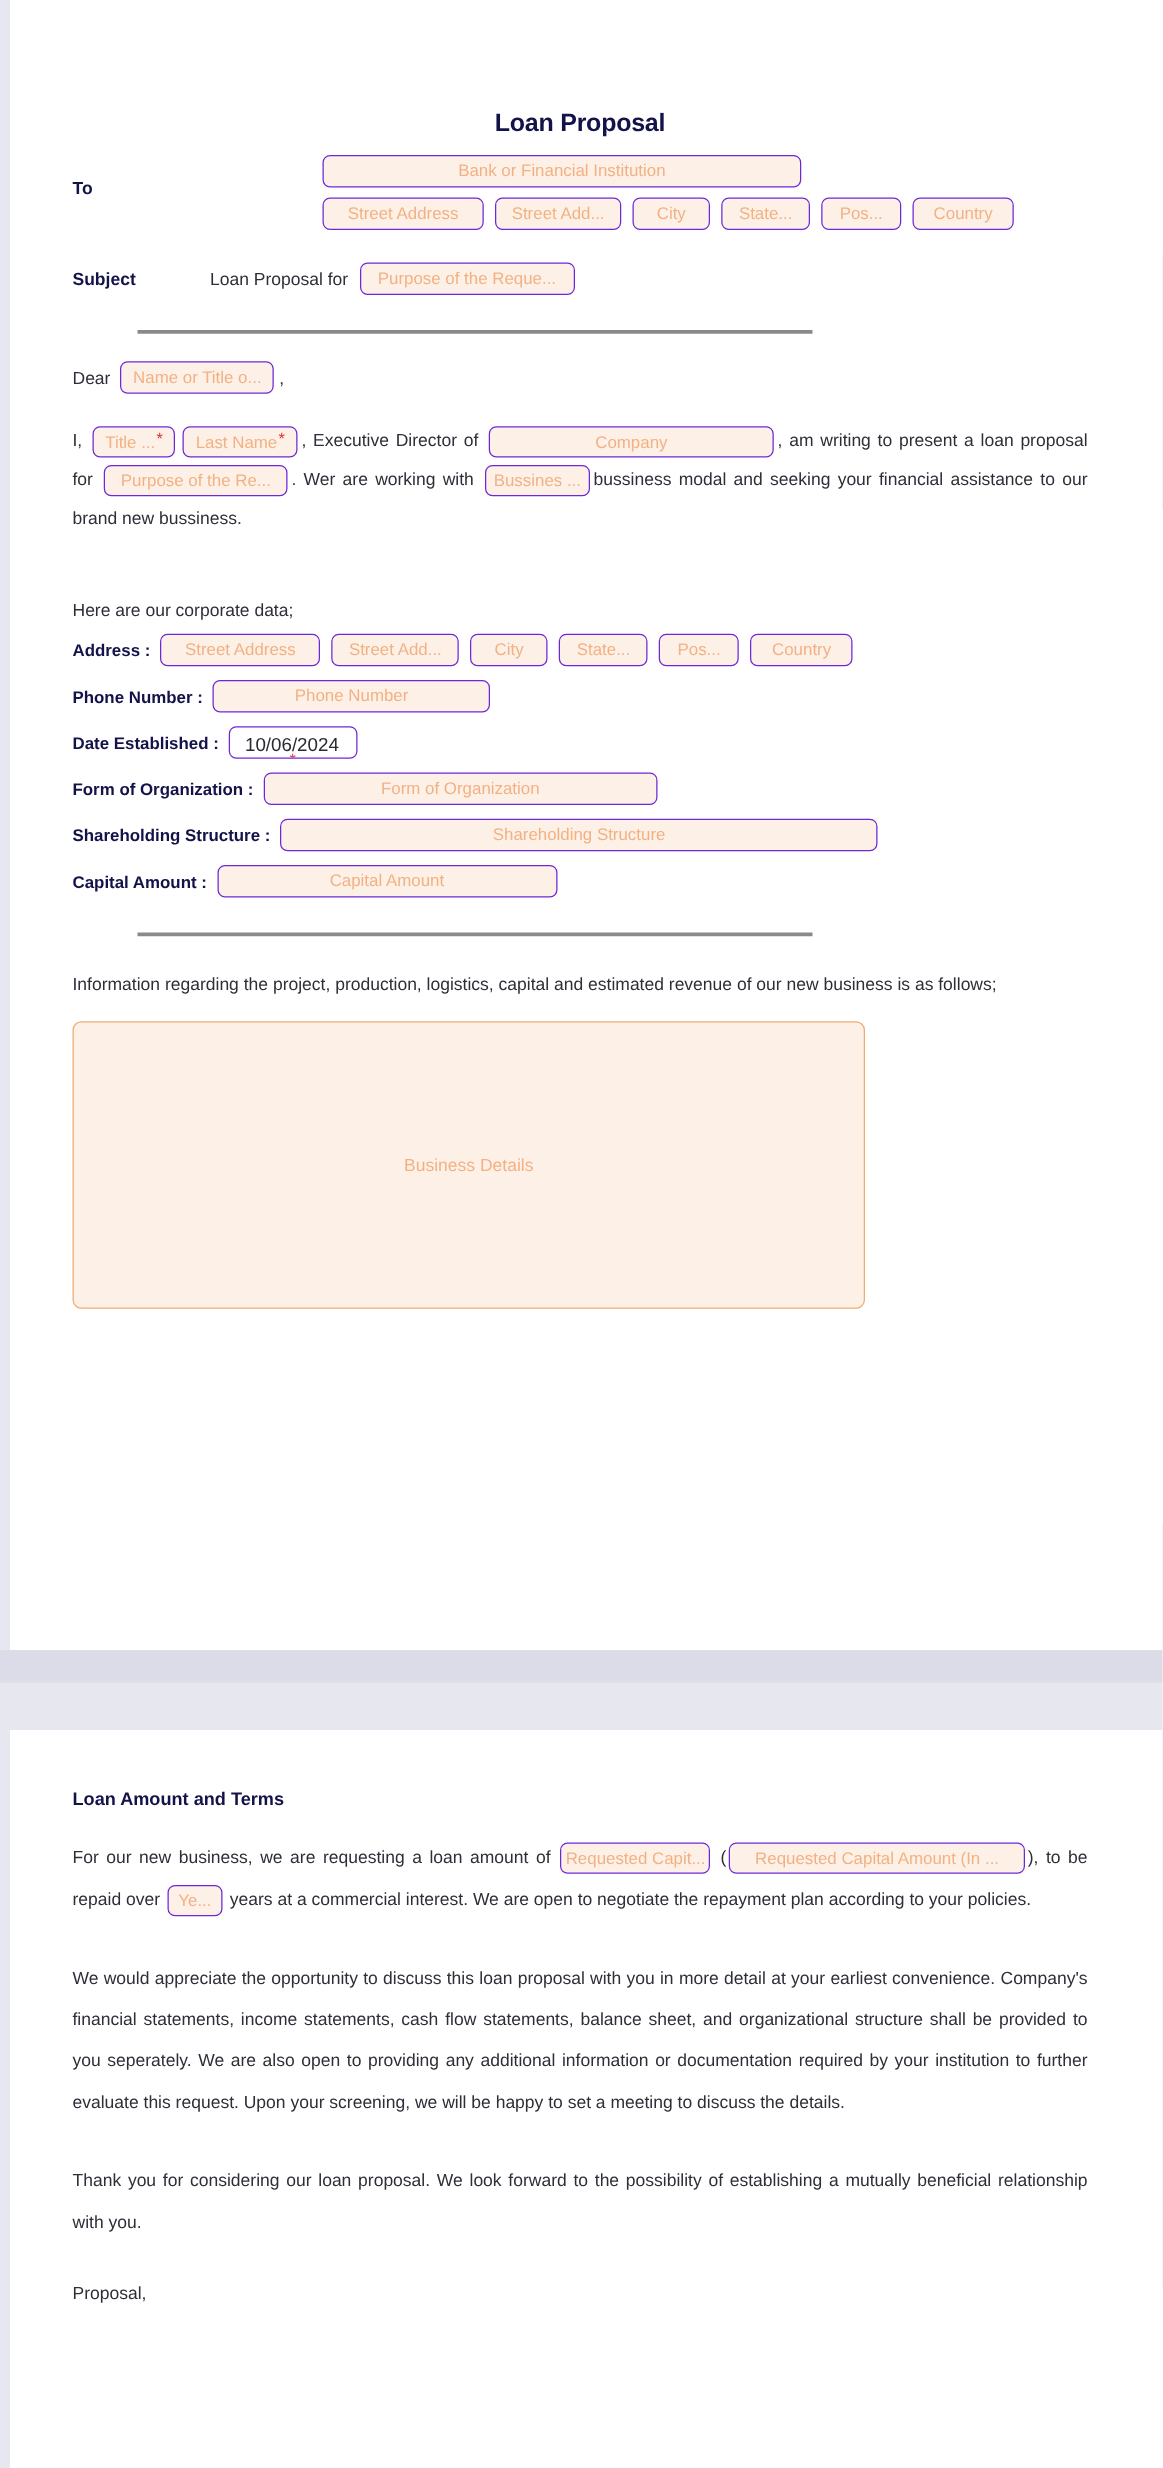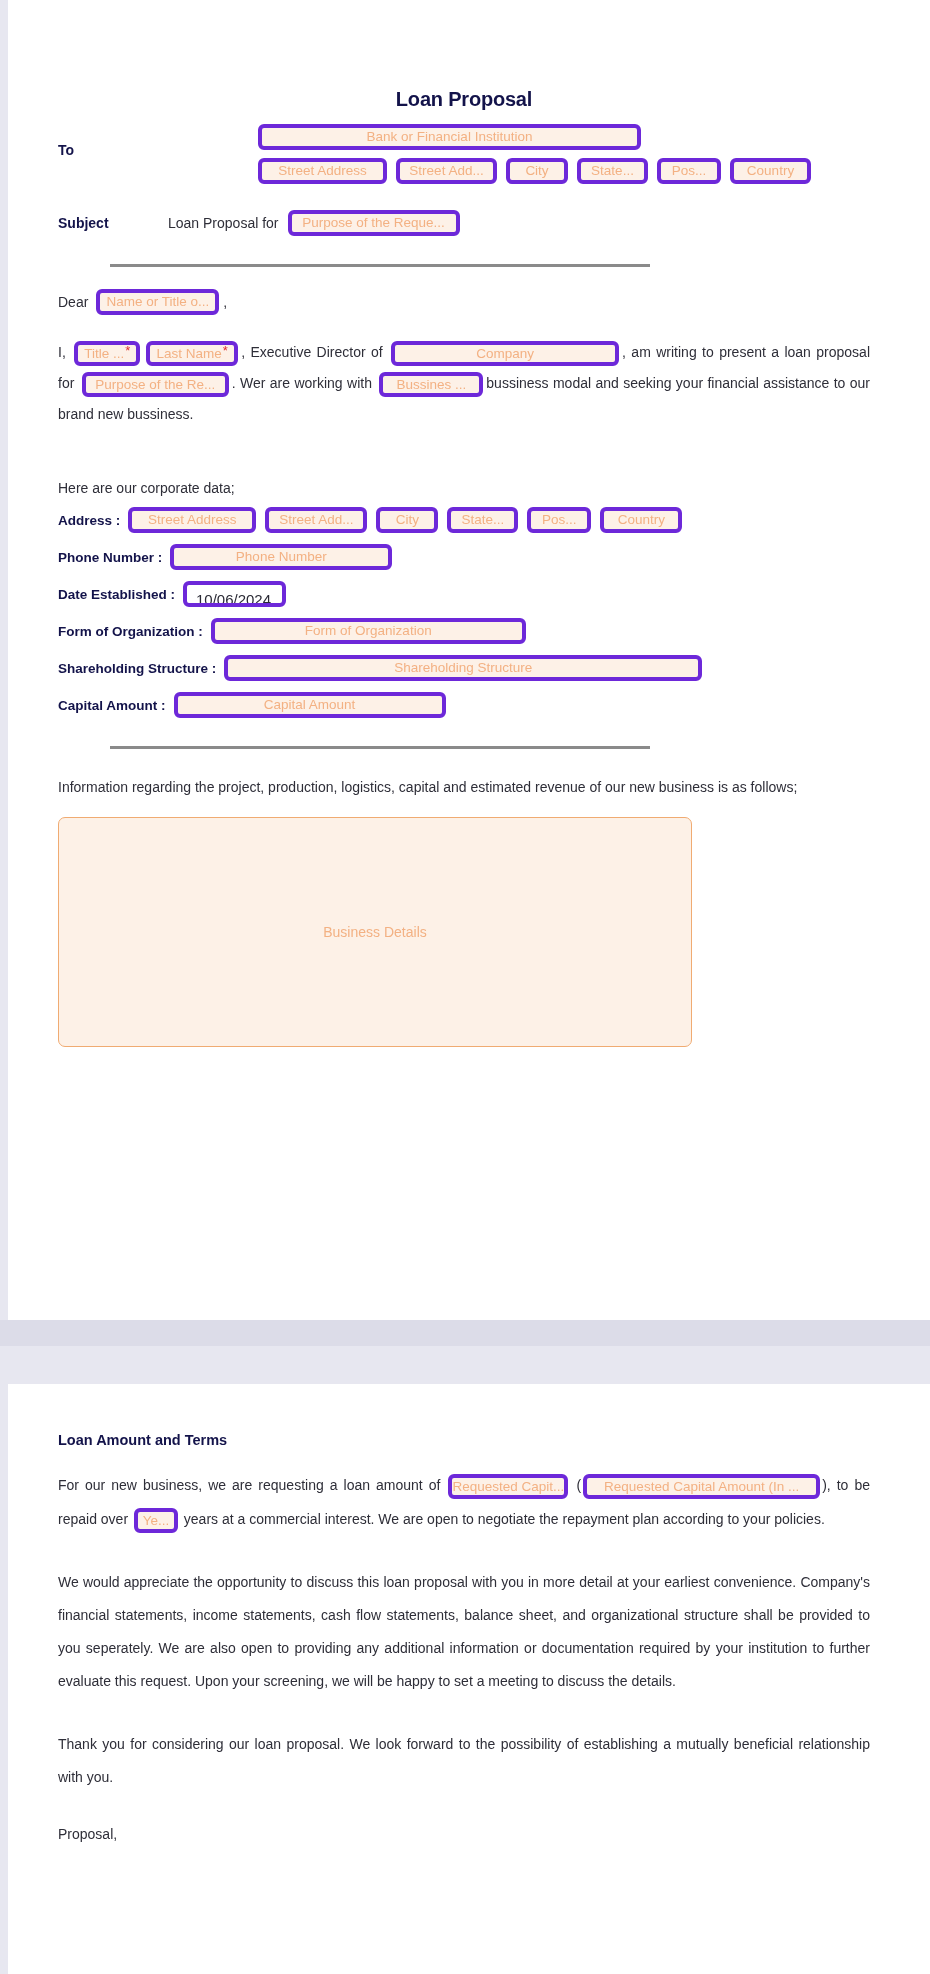--- a/index.html
+++ b/index.html
@@ -30,21 +30,21 @@
     padding-left:50px;
     padding-right:60px;
   }
 
   
   .pill{
     display:inline-flex;
     align-items:center;
     justify-content:center;
     background:#fdf1e7;
-    border:4px solid #6d28d9;
+    border:1px solid #6d28d9;
     border-radius:6px;
     color:#f3b183;
     font-size:13.5px;
     line-height:1;
     padding:7px 10px;
     box-sizing:border-box;
     white-space:nowrap;
     overflow:hidden;
     text-overflow:ellipsis;
     vertical-align:middle;
@@ -139,21 +139,21 @@
     font-size:14px;
     line-height:31px;
     color:#2e2e38;
     text-align:justify;
   }
   .para .pill{ height:25px; margin:0 3px; }
   .w-first{ width:66px; }
   .w-last{ width:92px; }
   .w-company-inline{ width:228px; }
   .w-purpose-inline{ width:147px; }
-  .w-bizmodel{ width:104px; }
+  .w-bizmodel{ width:84px; }
 
   
   .corp-intro{
     margin-top:50px;
     font-size:14px;
     color:#2e2e38;
   }
   .data-row{
     display:flex;
     align-items:center;

